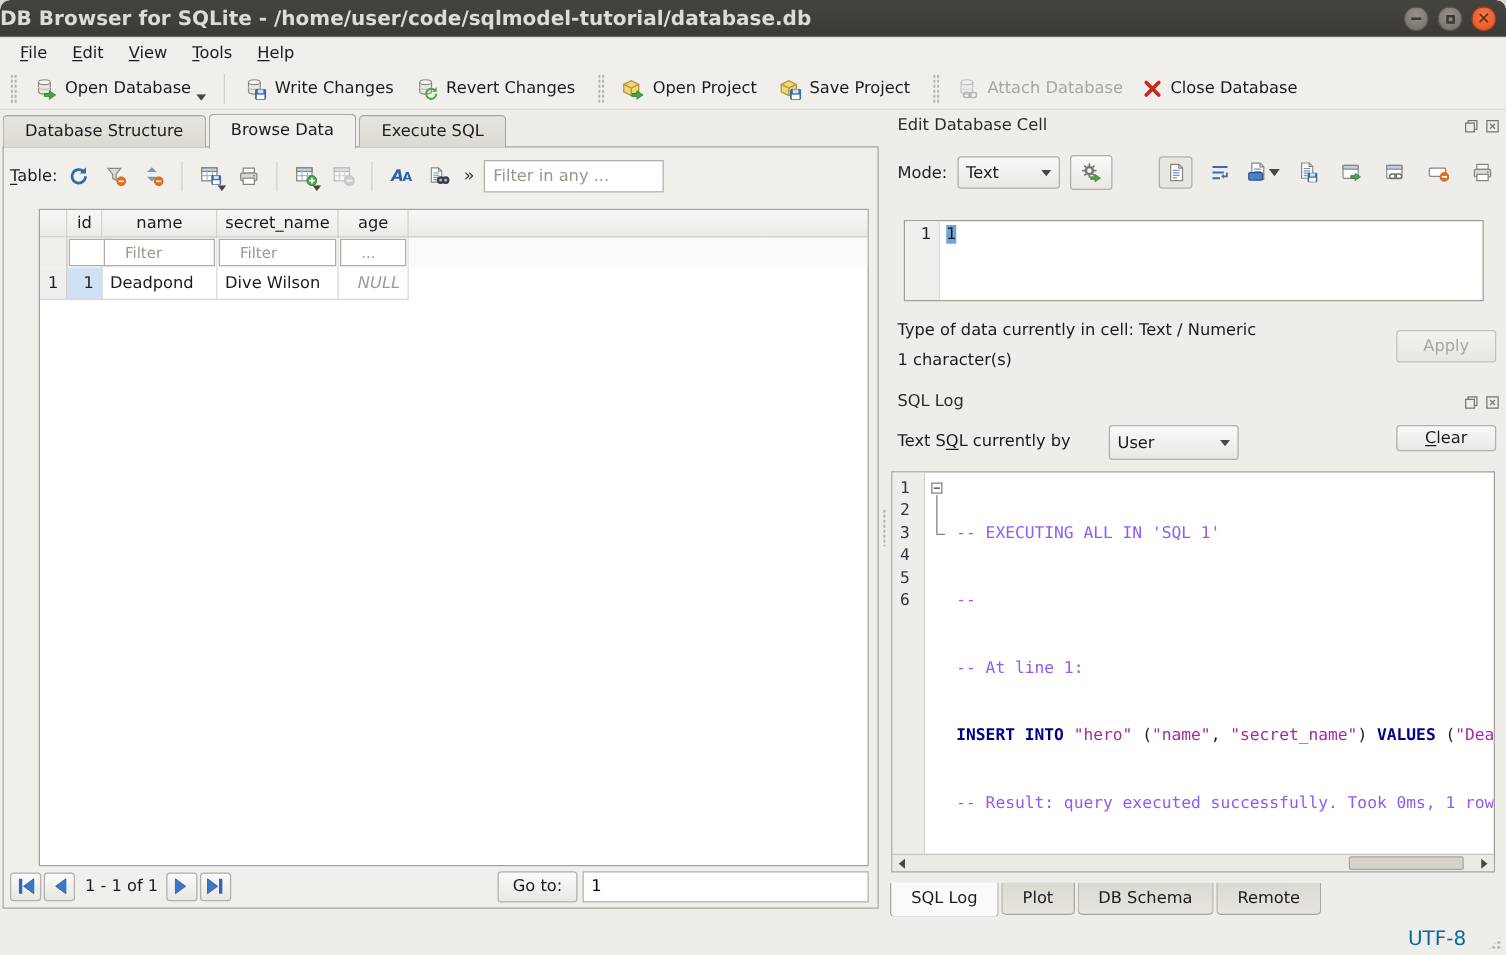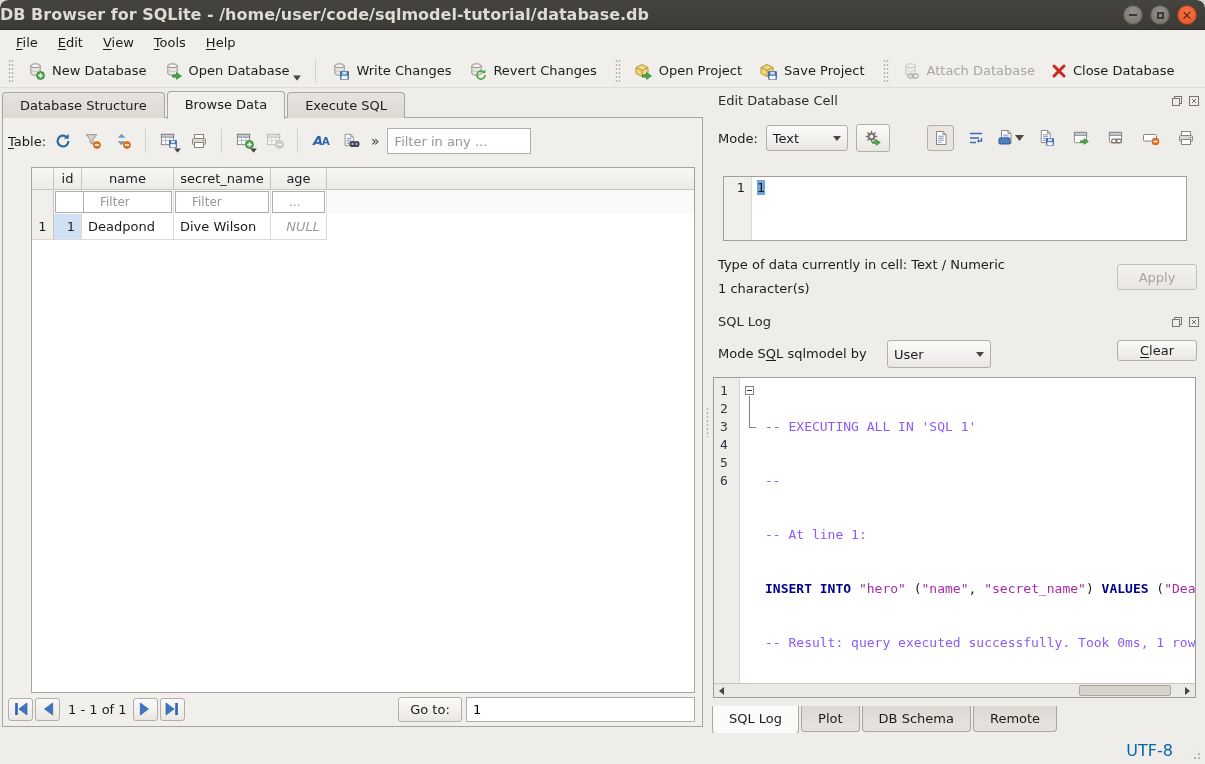--- a/index.html
+++ b/index.html
@@ -272,27 +272,20 @@
     <div class="mitem"><span class="u">V</span><span>iew</span></div>
     <div class="mitem"><span class="u">T</span><span>ools</span></div>
     <div class="mitem"><span class="u">H</span><span>elp</span></div>
   </div>
 
   <div class="toolbar">
     <div class="grip"></div>
     <div class="tbtn">
       <svg class="ic20" viewBox="0 0 20 20">
           <use href="#i-cyl" x="2" y="1" width="15" height="15"></use>
-          <use href="#i-gplus" x="10" y="10" width="9" height="9"></use>
-        </svg>
-      <span>New Database</span>
-    </div>
-    <div class="tbtn">
-      <svg class="ic20" viewBox="0 0 20 20">
-          <use href="#i-cyl" x="2" y="1" width="15" height="15"></use>
           <use href="#i-garrow" x="9" y="11" width="10" height="8"></use>
         </svg>
       <span>Open Database</span>
       <svg class="caret-after" viewBox="0 0 6 4">
           <use href="#i-caret"></use>
         </svg>
     </div>
     <div class="tsep"></div>
     <div class="tbtn">
       <svg class="ic20" viewBox="0 0 20 20">
@@ -578,21 +571,21 @@
           </svg>
       </div>
       <div class="dkb">
         <svg width="12" height="12" viewBox="0 0 12 12">
             <rect x="1.5" y="1.5" width="9" height="9" fill="none" stroke="#7a766f"></rect>
             <path d="M4 4l4 4M8 4L4 8" stroke="#7a766f"></path>
           </svg>
       </div>
     </div>
 
-    <div class="show-row-label"><span>Mode S</span><span class="u">Q</span><span>L sqlmodel by</span></div>
+    <div class="show-row-label"><span>Text S</span><span class="u">Q</span><span>L currently by</span></div>
     <div class="combo user-combo">
       <span>User</span>
       <span class="ccaret"></span>
     </div>
     <div class="clear-btn">
         <span><span class="u">C</span><span>lear</span></span>
       </div>
 
     <div class="log-box">
       <div class="log-gutter">

